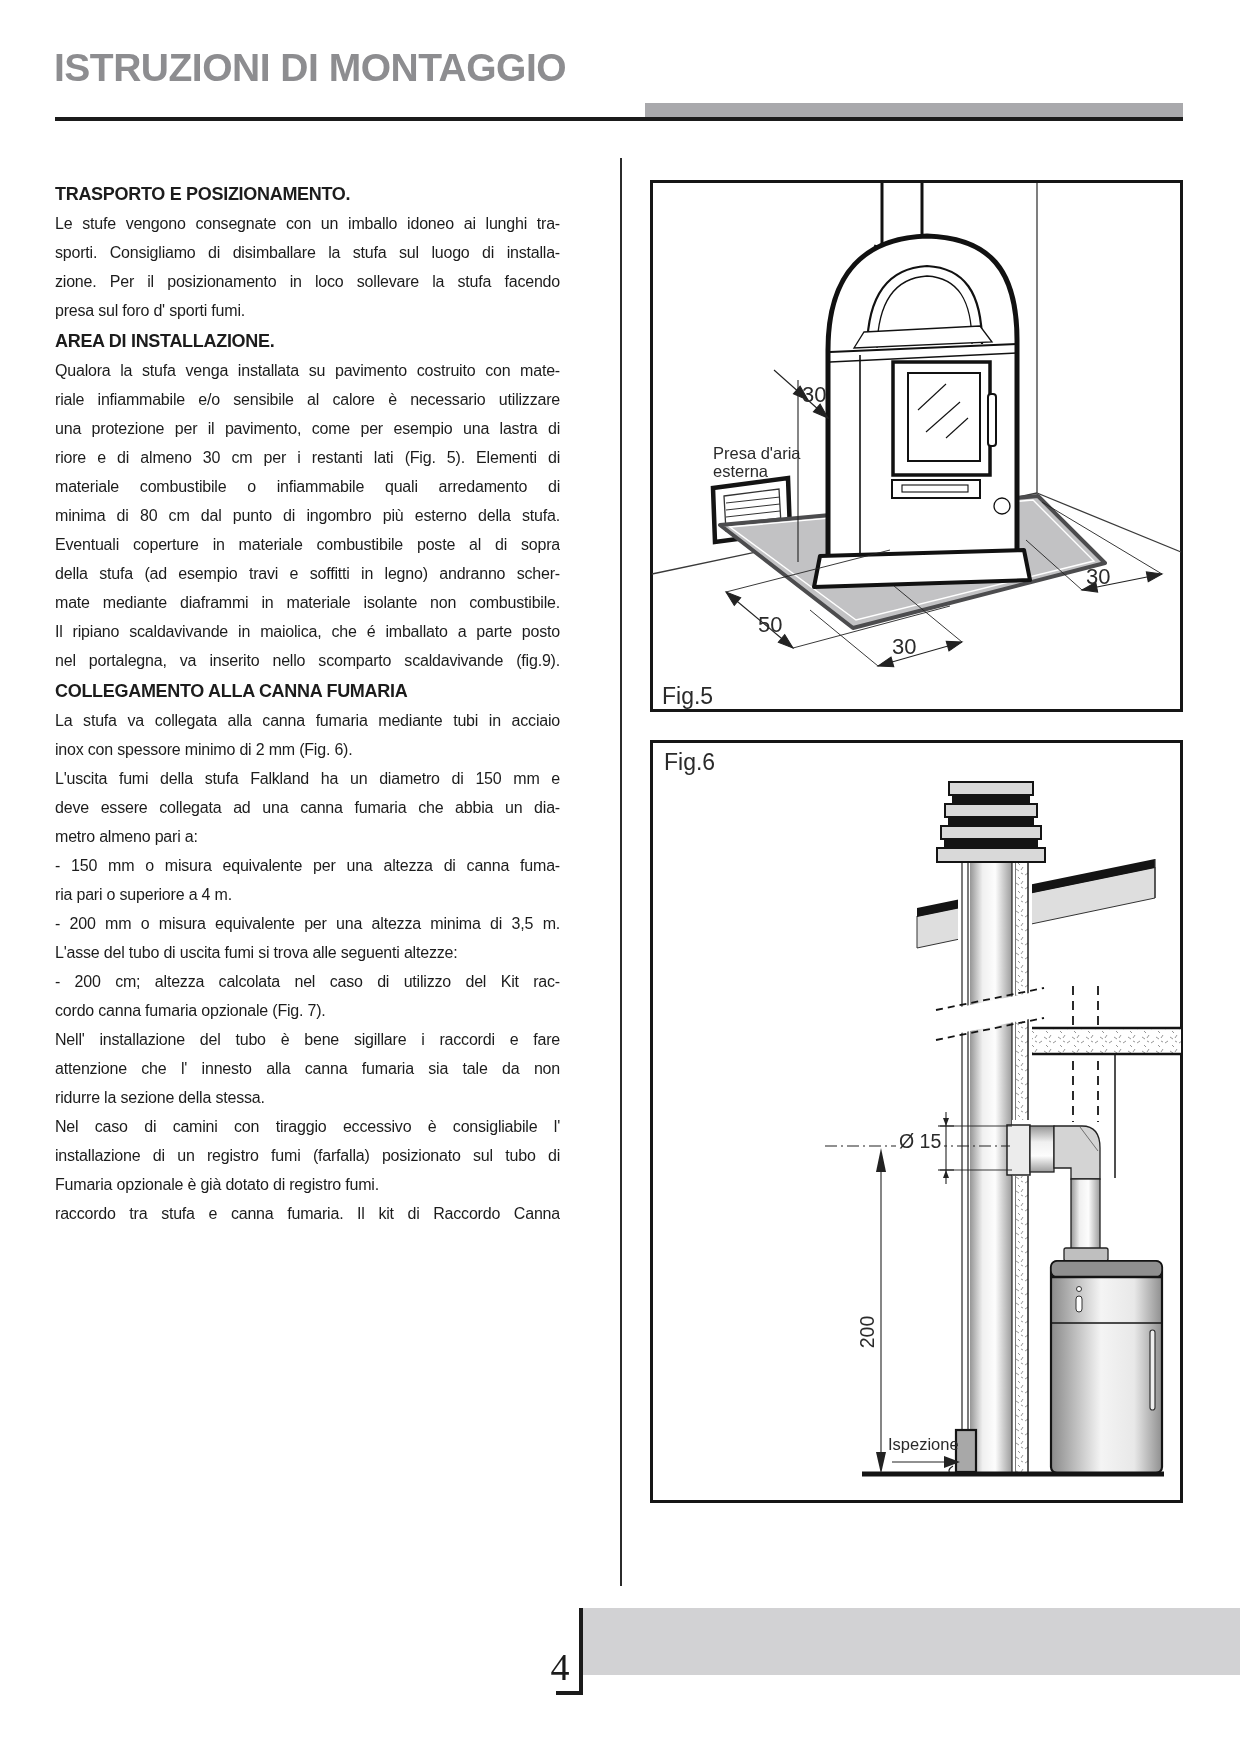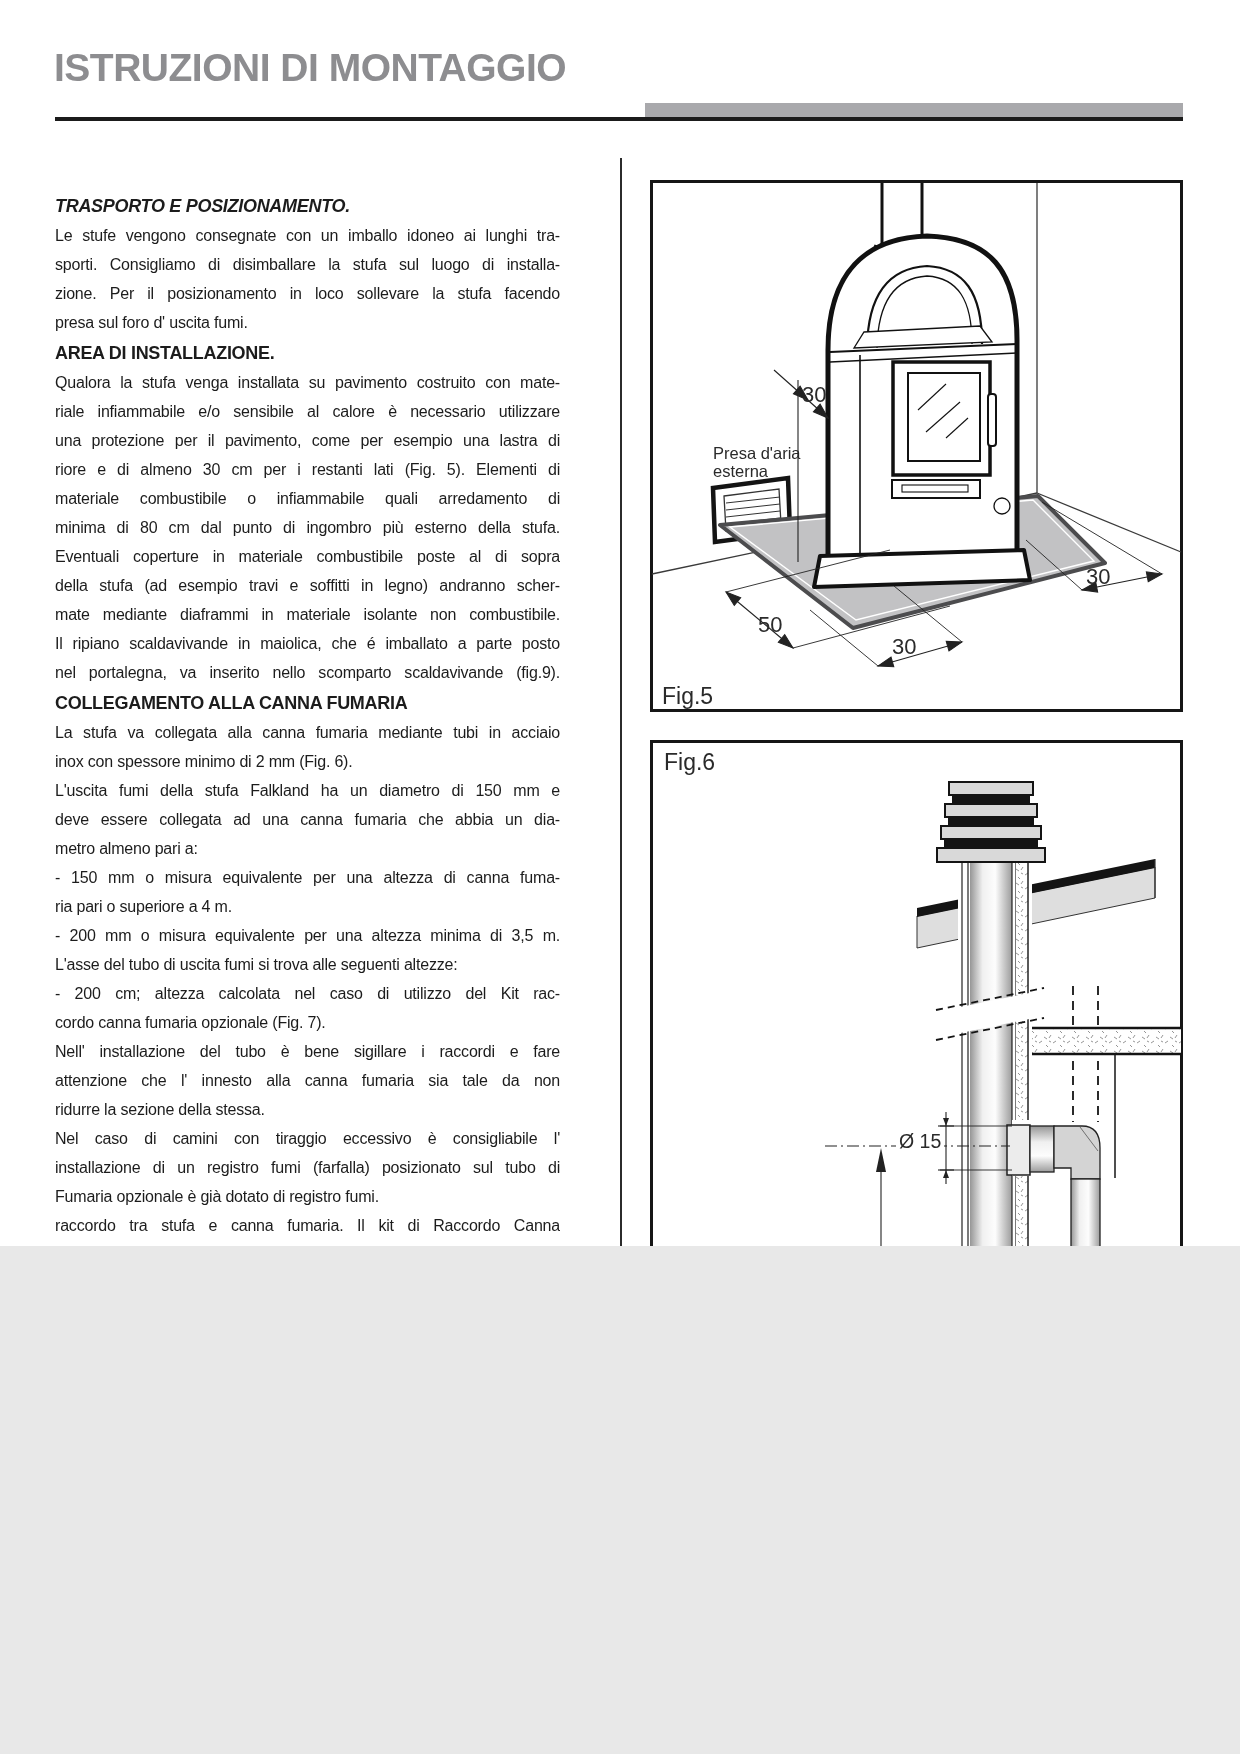--- a/index.html
+++ b/index.html
@@ -1,34 +1,34 @@
 <!DOCTYPE html>
 <html><head>
 <meta charset="utf-8">
 <style>
   html,body{margin:0;padding:0;background:#e8e8e8;}
   #page{
-    position:relative;width:1240px;height:1246px;background:#ffffff;
+    position:relative;width:1240px;height:1754px;background:#ffffff;
     font-family:"Liberation Sans","DejaVu Sans",sans-serif;color:#1c1c1c;
     overflow:hidden;margin:0 auto;
   }
   
   #title{
     position:absolute;left:54px;top:46px;font-size:39px;font-weight:bold;
     color:#8d8d90;letter-spacing:-0.5px;white-space:nowrap;
   }
   #header-bar{position:absolute;left:645px;top:103px;width:538px;height:15px;background:#a9a9ac;}
   #header-rule{position:absolute;left:55px;top:117px;width:1128px;height:4px;background:#1b1b1b;}
   
   #text-column{
     position:absolute;left:55px;top:176px;width:505px;
     font-size:16px;line-height:29px;letter-spacing:-0.2px;overflow:hidden;
   }
   .sec-heading{font-weight:bold;font-size:18px;line-height:29px;margin-top:2px;letter-spacing:-0.3px;white-space:nowrap;}
-  .sec-heading:first-child{margin-top:16px;font-style:italic;}
+  .sec-heading:first-child{margin-top:4px;}
   .body-line{white-space:nowrap;}
   .body-line.just{white-space:normal;text-align:justify;text-align-last:justify;}
   
   #col-divider{position:absolute;left:620px;top:158px;width:2px;height:1428px;background:#2b2b2b;}
   
   .figbox{position:absolute;background:#fff;}
   #fig5-box{left:650px;top:180px;width:533px;height:532px;}
   #fig6-box{left:650px;top:740px;width:533px;height:763px;}
   svg text{font-family:"Liberation Sans","DejaVu Sans",sans-serif;fill:#2a2a2a;}
   
@@ -47,21 +47,21 @@
 
   <div id="title">ISTRUZIONI DI MONTAGGIO</div>
   <div id="header-bar"></div>
   <div id="header-rule"></div>
 
   <div id="text-column">
       <div class="sec-heading">TRASPORTO E POSIZIONAMENTO.</div>
       <div class="body-line just">Le stufe vengono consegnate con un imballo idoneo ai lunghi tra-</div>
       <div class="body-line just">sporti. Consigliamo di disimballare la stufa sul luogo di installa-</div>
       <div class="body-line just">zione. Per il posizionamento in loco sollevare la stufa facendo</div>
-      <div class="body-line">presa sul foro d' uscita fumi.</div>
+      <div class="body-line">presa sul foro d' sporti fumi.</div>
       <div class="sec-heading">AREA DI INSTALLAZIONE.</div>
       <div class="body-line just">Qualora la stufa venga installata su pavimento costruito con mate-</div>
       <div class="body-line just">riale infiammabile e/o sensibile al calore è necessario utilizzare</div>
       <div class="body-line just">una protezione per il pavimento, come per esempio una lastra di</div>
       <div class="body-line just">riore e di almeno 30 cm per i restanti lati (Fig. 5). Elementi di</div>
       <div class="body-line just">materiale combustibile o infiammabile quali arredamento di</div>
       <div class="body-line just">minima di 80 cm dal punto di ingombro più esterno della stufa.</div>
       <div class="body-line just">Eventuali coperture in materiale combustibile poste al di sopra</div>
       <div class="body-line just">della stufa (ad esempio travi e soffitti in legno) andranno scher-</div>
       <div class="body-line just">mate mediante diaframmi in materiale isolante non combustibile.</div>

